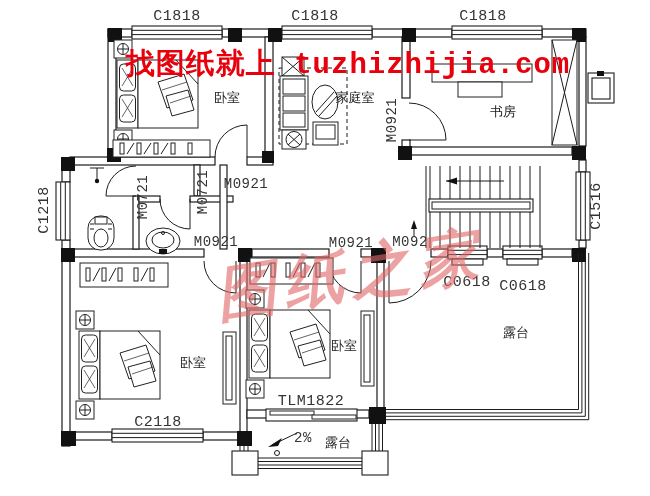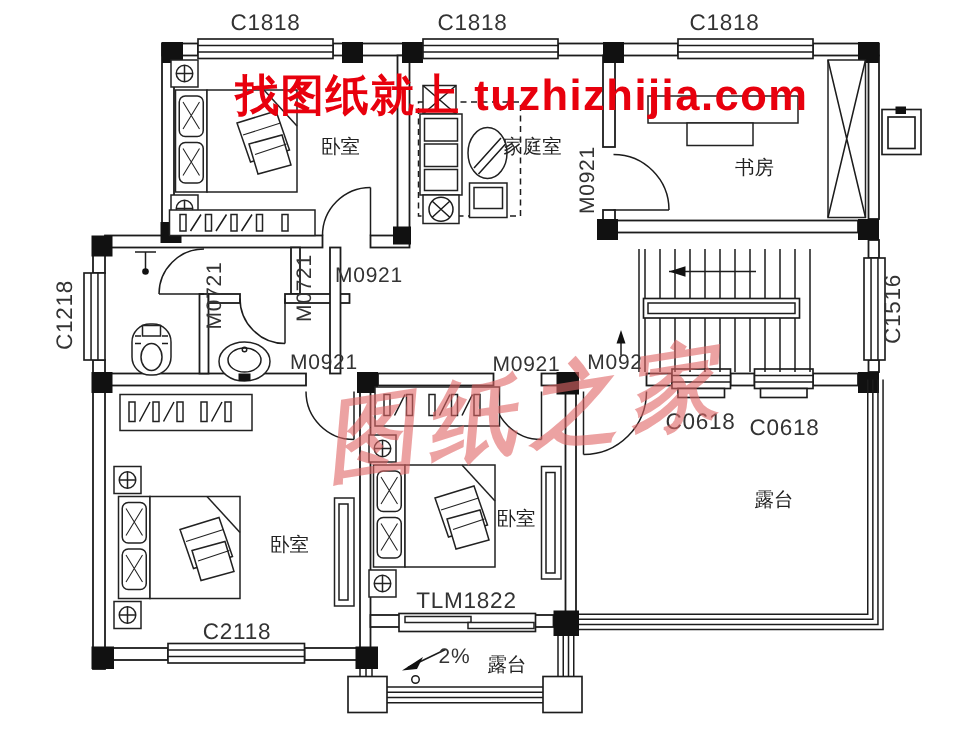--- a/index.html
+++ b/index.html
@@ -1,17 +1,17 @@
 <!DOCTYPE html>
 <html><head>
 <meta charset="utf-8">
 <style>
   html,body{margin:0;padding:0;background:#ffffff;}
   .canvas{position:relative;width:650px;height:496px;background:#ffffff;overflow:hidden;
-          font-family:Liberation Sans, sans-serif;}
+          font-family:Liberation Mono, monospace;}
   svg{display:block;}
   .wall{fill:#ffffff;stroke:#1c1c1c;stroke-width:1.2;}
   .col{fill:#111111;stroke:none;}
   .win{fill:#ffffff;stroke:#1c1c1c;stroke-width:1.1;}
   .thin{fill:none;stroke:#1c1c1c;stroke-width:1;}
   .furn{fill:#ffffff;stroke:#222222;stroke-width:1;}
   .lbl{fill:#333333;font-size:15px;letter-spacing:0.5px;}
   .lbl-door{fill:#333333;font-size:14px;letter-spacing:0.5px;}
   .lbl-room{fill:#222222;font-size:13px;}
   .wm-banner{fill:#e8000d;font-size:29px;font-weight:bold;letter-spacing:1px;}

